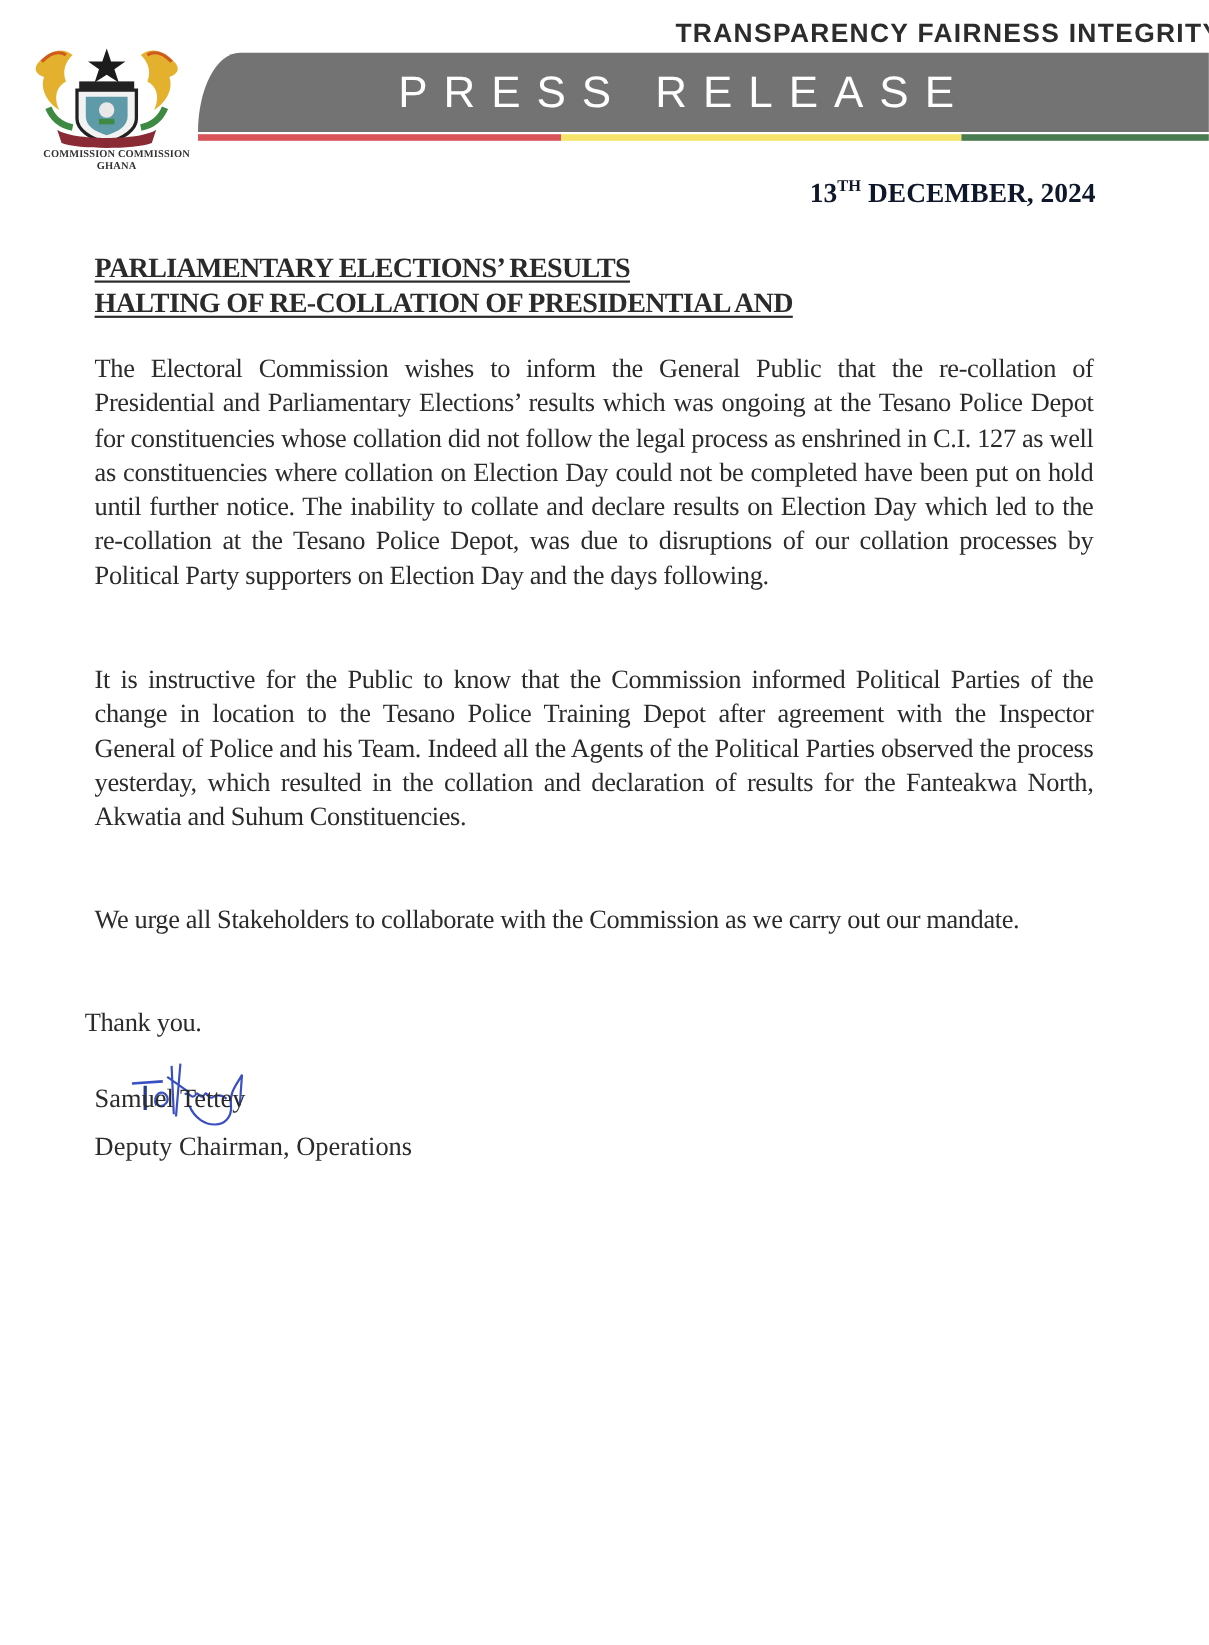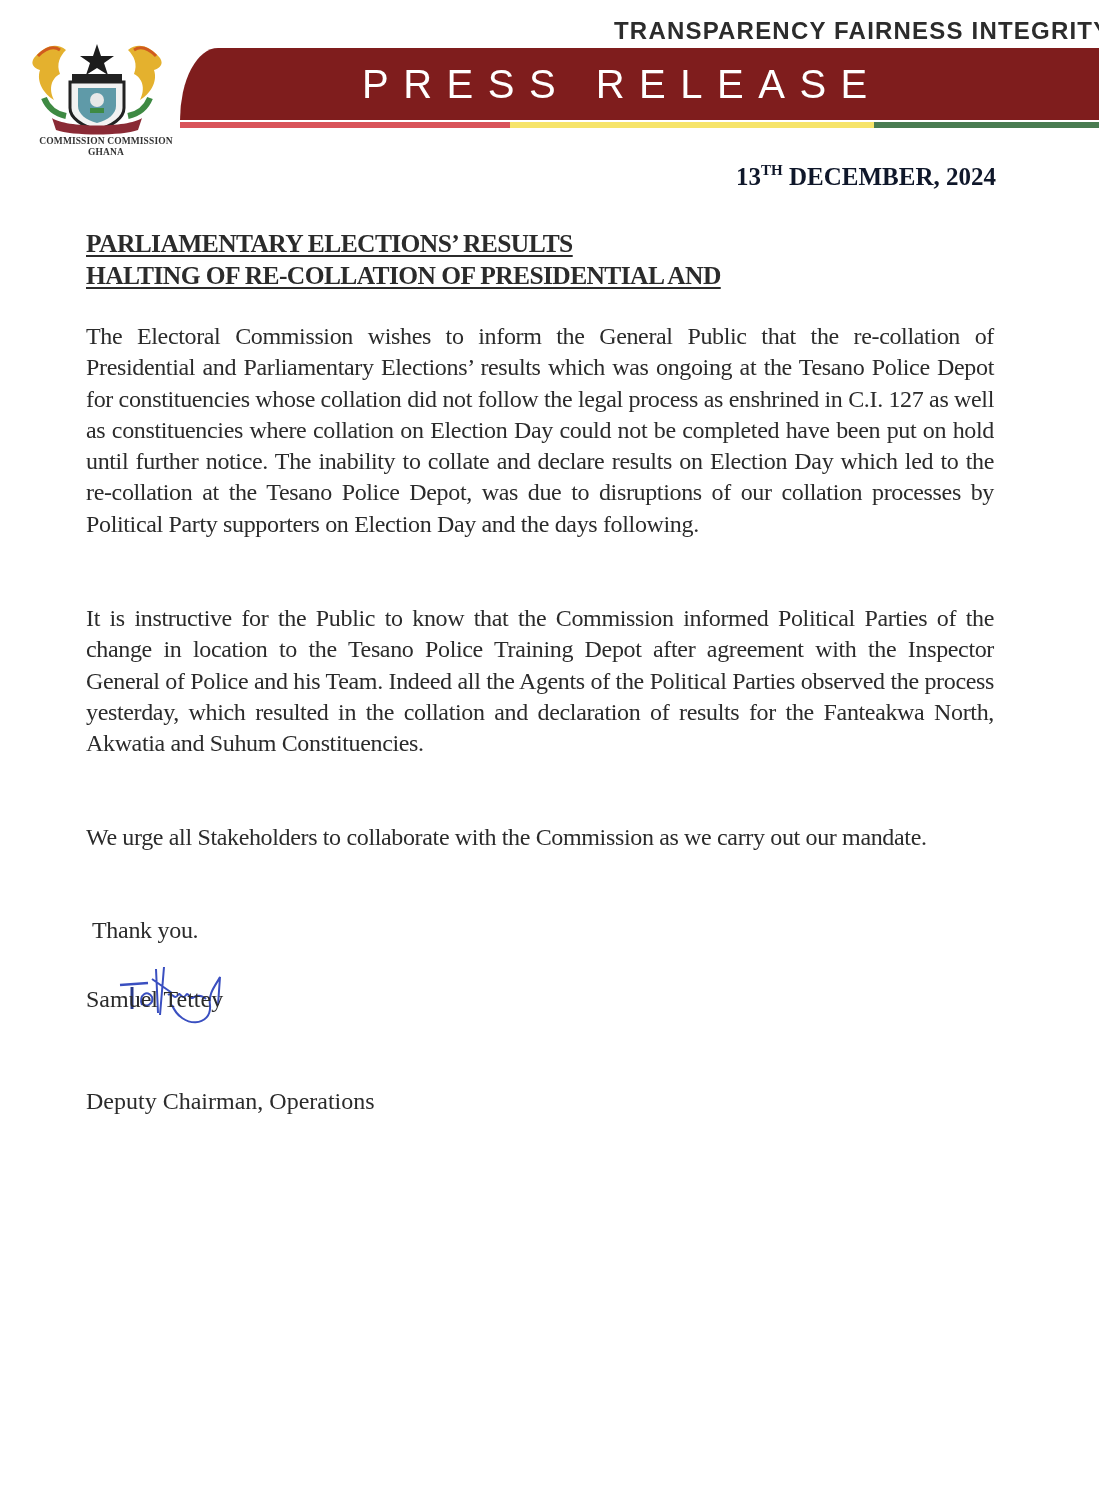--- a/index.html
+++ b/index.html
@@ -10,21 +10,21 @@
   .logo svg { position: absolute; left: 8px; top: 0; }
   .logo-caption { position: absolute; left: 0; top: 98px; width: 176px; text-align: center;
                   font-family: "Liberation Serif", serif; font-weight: bold; font-size: 9.5px;
                   line-height: 11px; color: #333; letter-spacing: 0.1px; }
 
   .motto { position: absolute; left: 614px; top: 17px; white-space: nowrap;
            font-family: "Liberation Sans", "DejaVu Sans", sans-serif; font-weight: bold;
            font-size: 24px; letter-spacing: 1.2px; color: #2c2c2c; }
 
   .banner { position: absolute; left: 180px; top: 48px; width: 919px; height: 72px;
-            background: #7f1d1d; border-radius: 38px 0 0 0 / 72px 0 0 0; }
+            background: #737373; border-radius: 38px 0 0 0 / 72px 0 0 0; }
   .banner-title { position: absolute; left: 182px; top: 10px; white-space: nowrap;
                   font-family: "Liberation Sans", "DejaVu Sans", sans-serif;
                   font-size: 40px; letter-spacing: 14.5px; color: #ffffff; line-height: 52px; }
 
   .stripe { position: absolute; top: 122px; height: 6px; }
   .stripe.red { left: 180px; width: 330px; background: #d9545a; }
   .stripe.yellow { left: 510px; width: 364px; background: #f6e46a; }
   .stripe.green { left: 874px; width: 225px; background: #4a7c51; }
 
   .date { position: absolute; right: 103px; top: 163px; font-weight: bold; font-size: 25px;
@@ -33,25 +33,25 @@
 
   .heading { position: absolute; left: 86px; top: 228px; width: 720px;
              font-weight: bold; font-size: 25.5px; line-height: 32px; letter-spacing: -0.6px;
              text-decoration: underline; text-decoration-thickness: 2px; text-underline-offset: 3px; }
 
   .body { position: absolute; left: 86px; width: 908px; font-size: 24px; line-height: 31.3px;
           text-align: justify; letter-spacing: -0.35px; }
   .p1 { top: 321px; }
   .p2 { top: 603px; }
   .p3 { top: 822px; }
-  .thanks { position: absolute; left: 92px; top: 917px; font-size: 24px; letter-spacing: -0.3px; }
+  .thanks { position: absolute; left: 77px; top: 917px; font-size: 24px; letter-spacing: -0.3px; }
 
   .signature { position: absolute; left: 112px; top: 965px; }
   .sig-name { position: absolute; left: 86px; top: 984px; font-size: 24px; line-height: 31px; }
-  .sig-title { position: absolute; left: 86px; top: 1086px; font-size: 24px; line-height: 31px; }
+  .sig-title { position: absolute; left: 86px; top: 1028px; font-size: 24px; line-height: 31px; }
 </style>
 </head>
 <body>
 
 <div class="logo">
   <svg width="142" height="100" viewBox="0 0 142 100">
 
     <path d="M8 20 C18 8 30 4 40 12 C34 18 30 26 34 36 C26 40 22 50 28 62 C18 56 10 44 14 32 C8 30 4 26 8 20 Z" fill="#e4b12e"></path>
     <path d="M12 18 C20 10 28 8 34 12" stroke="#d05a1e" stroke-width="3" fill="none"></path>
     <path d="M18 60 C22 70 30 76 40 78" stroke="#3e8a43" stroke-width="6" fill="none"></path>

